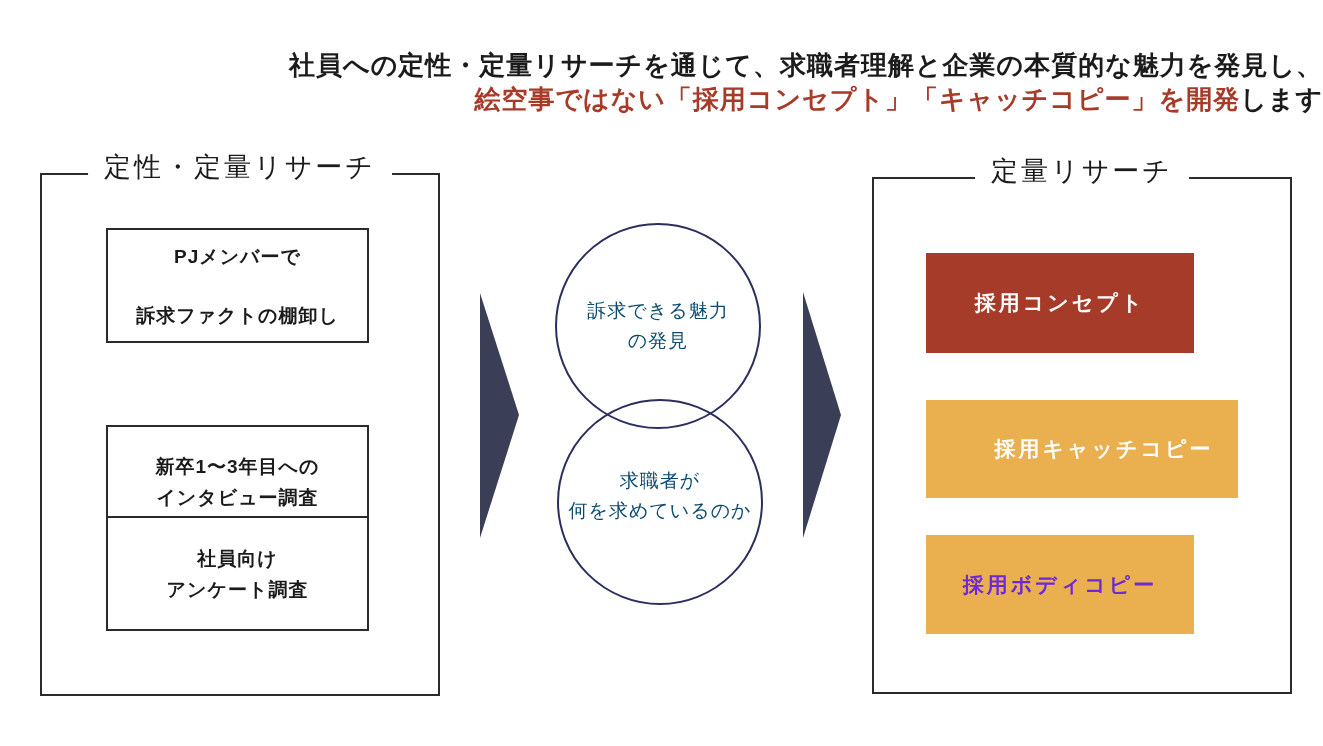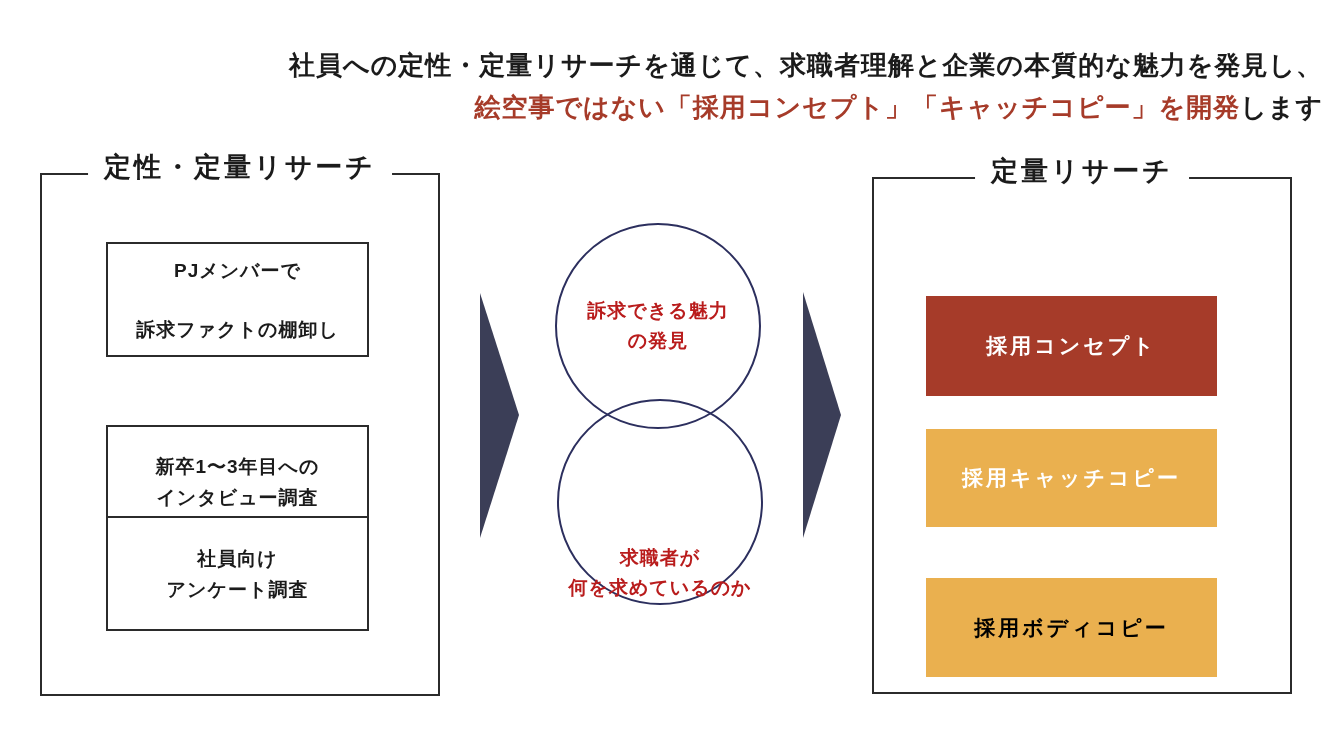--- a/index.html
+++ b/index.html
@@ -12,73 +12,72 @@
     color: #1f1f1f;
     overflow: hidden;
   }
 
   
   .main-title { position: absolute; left: 0; top: 48px; width: 100%; text-align: right; }
   .main-title .t1 {
     font-size: 26px; font-weight: bold; letter-spacing: 1px; line-height: 34px; color: #1b1b1b;
   }
   .main-title .t2 {
-    margin-top: 8px;
     font-size: 26px; font-weight: bold; letter-spacing: 1px; line-height: 34px; color: #1b1b1b;
   }
 
   
   .frame { position: absolute; border: 2px solid #2b2b2b; background: transparent; }
   .frame-left  { left: 40px;  top: 173px; width: 396px; height: 519px; }
   .frame-right { left: 872px; top: 177px; width: 416px; height: 513px; }
   .frame-title {
     position: absolute; top: -29px; left: 50%; transform: translateX(-50%);
     margin: 0; background: #ffffff; padding: 0 16px; white-space: nowrap;
-    font-size: 27px; font-weight: bold; letter-spacing: 3px; line-height: 42px; color: #1b1b1b; text-align: right;
+    font-size: 27px; font-weight: normal; letter-spacing: 3px; line-height: 42px; color: #1b1b1b; text-align: right;
   }
 
   
   .research-box {
     position: absolute; left: 64px; width: 259px; border: 2px solid #2b2b2b;
     display: flex; flex-direction: column; align-items: center; justify-content: center;
     text-align: center; font-size: 19px; font-weight: bold; line-height: 31px;
     letter-spacing: 1px; color: #1b1b1b; background: #ffffff;
   }
-  .rb-1 { top: 67px;  height: 111px; gap: 28px; }
+  .rb-1 { top: 53px;  height: 111px; gap: 28px; }
   .rb-2 { top: 210px; height: 109px; margin-top: 40px; }
   .rb-3 { top: 341px; height: 111px; }
 
   
   .circle {
     position: absolute; width: 202px; height: 202px; border-radius: 50%;
     border: 2px solid #2c2f5e; background: transparent;
     display: flex; align-items: center; justify-content: center;
   }
   .circle-top    { left: 555px; top: 223px; }
   .circle-bottom { left: 557px; top: 399px; }
   .circle-text {
-    text-align: center; font-size: 19px; font-weight: bold; line-height: 30px;
-    letter-spacing: 1px; color: #b91c1c;
+    text-align: center; font-size: 19px; font-weight: normal; line-height: 30px;
+    letter-spacing: 1px; color: #0c4a6e;
   }
   .circle-text span { display: block; }
   .circle-bottom .circle-text { margin-top: -12px; }
 
   
   .arrow { position: absolute; display: block; }
   .arrow-left  { left: 480px; top: 293px; }
   .arrow-right { left: 803px; top: 292px; }
 
   
   .output-box {
-    position: absolute; left: 52px; width: 291px;
+    position: absolute; left: 52px; width: 268px;
     display: flex; align-items: center; justify-content: center;
-    font-size: 21px; font-weight: bold; letter-spacing: 3px; color: #ffffff; margin-top: 43px;
+    font-size: 21px; font-weight: bold; letter-spacing: 3px; color: #ffffff;
   }
   .ob-1 { top: 74px;  height: 100px; }
-  .ob-2 { top: 207px; height: 98px; }
+  .ob-2 { top: 221px; height: 98px; padding-left: 44px; }
   .ob-3 { top: 356px; height: 99px; }
 </style>
 </head>
 <body>
 
 <div class="canvas">
 
   <header class="main-title">
     <div class="t1">社員への定性・定量リサーチを通じて、求職者理解と企業の本質的な魅力を発見し、</div>
     <div class="t2"><span style="color: rgb(166, 59, 41);">絵空事ではない「採用コンセプト」「キャッチコピー」を開発</span><span>します</span></div>
@@ -104,38 +103,38 @@
   <svg class="arrow arrow-left" width="40" height="246" viewBox="0 0 40 246">
     <polygon points="0,0 39,122 0,245" style="fill: rgb(59, 62, 87);"></polygon>
   </svg>
 
   <div class="circle circle-top" style="border-color: rgb(44, 47, 94);">
     <div class="circle-text">
       <span>訴求できる魅力</span>
       <span>の発見</span>
     </div>
   </div>
-  <div class="circle circle-bottom" style="border-color: rgb(44, 47, 94); align-items: flex-end;">
+  <div class="circle circle-bottom" style="border-color: rgb(44, 47, 94);">
     <div class="circle-text">
       <span>求職者が</span>
       <span>何を求めているのか</span>
     </div>
   </div>
 
   <svg class="arrow arrow-right" width="39" height="246" viewBox="0 0 39 246">
     <polygon points="0,0 38,123 0,246" style="fill: rgb(59, 62, 87);"></polygon>
   </svg>
 
   <section class="frame frame-right">
     <h2 class="frame-title">定量リサーチ</h2>
 
     <div class="output-box ob-1" style="background: rgb(166, 59, 41); color: rgb(255, 255, 255);">
       <span>採用コンセプト</span>
     </div>
     <div class="output-box ob-2" style="background: rgb(234, 176, 79); color: rgb(255, 255, 255);">
       <span>採用キャッチコピー</span>
     </div>
-    <div class="output-box ob-3" style="background: rgb(234, 176, 79); color: #000000;">
+    <div class="output-box ob-3" style="background: rgb(234, 176, 79); color: #6d28d9;">
       <span>採用ボディコピー</span>
     </div>
   </section>
 
 </div>
 
 </body></html>

